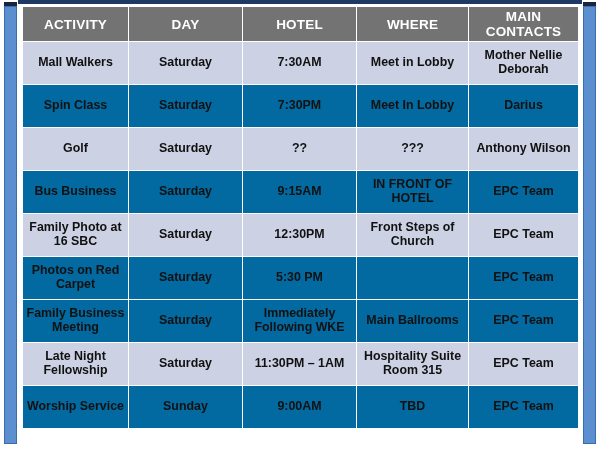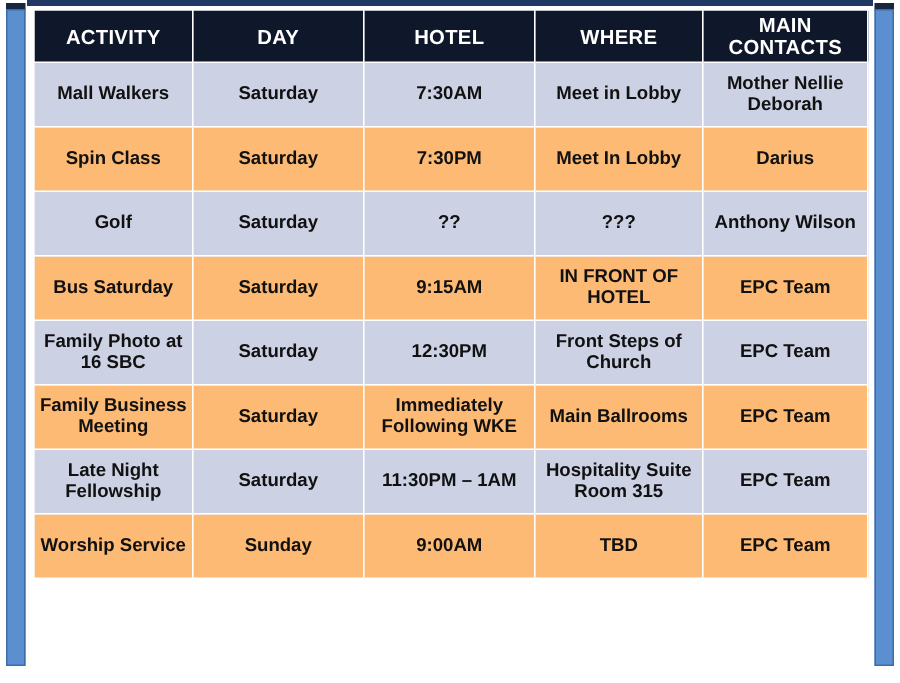--- a/index.html
+++ b/index.html
@@ -74,42 +74,42 @@
   table.schedule th,
   table.schedule td {
     border: 1px solid #ffffff;
     text-align: center;
     vertical-align: middle;
     padding: 2px 3px;
     line-height: 1.12;
   }
 
   thead th {
-    background: #0f172a;
+    background: #737373;
     color: #ffffff;
     font-size: 13.5px;
     font-weight: bold;
     letter-spacing: 0.2px;
     height: 30px;
     border-color: #ffffff;
   }
 
   tbody td {
     font-size: 12.4px;
     font-weight: bold;
     color: #111111;
     height: 38px;
     border-top: 1px solid #ffffff;
     border-bottom: 1px solid #ffffff;
     border-left: 1px solid #ffffff;
     border-right: 1px solid #ffffff;
     margin-top: 48px;
   }
   tbody tr.band-dark td  { background: #ccd2e4; }
-  tbody tr.band-light td { background: #fdba74; }
+  tbody tr.band-light td { background: #0369a1; }
 </style>
 </head>
 <body>
 
 <div class="slide-frame">
 
   <div class="top-strip"></div>
   <div class="edge-bar-cap left"></div>
   <div class="edge-bar-cap right"></div>
   <div class="edge-bar left"></div>
@@ -149,31 +149,38 @@
             <td>Darius</td>
           </tr>
           <tr class="band-dark">
             <td>Golf</td>
             <td>Saturday</td>
             <td>??</td>
             <td>???</td>
             <td>Anthony Wilson</td>
           </tr>
           <tr class="band-light">
-            <td>Bus Saturday</td>
+            <td>Bus Business</td>
             <td>Saturday</td>
             <td>9:15AM</td>
             <td>IN FRONT OF HOTEL</td>
             <td>EPC Team</td>
           </tr>
           <tr class="band-dark">
             <td>Family Photo at 16 SBC</td>
             <td>Saturday</td>
             <td>12:30PM</td>
             <td>Front Steps of Church</td>
+            <td>EPC Team</td>
+          </tr>
+          <tr class="band-light">
+            <td>Photos on Red Carpet</td>
+            <td>Saturday</td>
+            <td>5:30 PM</td>
+            <td></td>
             <td>EPC Team</td>
           </tr>
           <tr class="band-light">
             <td>Family Business Meeting</td>
             <td>Saturday</td>
             <td>Immediately Following WKE</td>
             <td>Main Ballrooms</td>
             <td>EPC Team</td>
           </tr>
           <tr class="band-dark">

